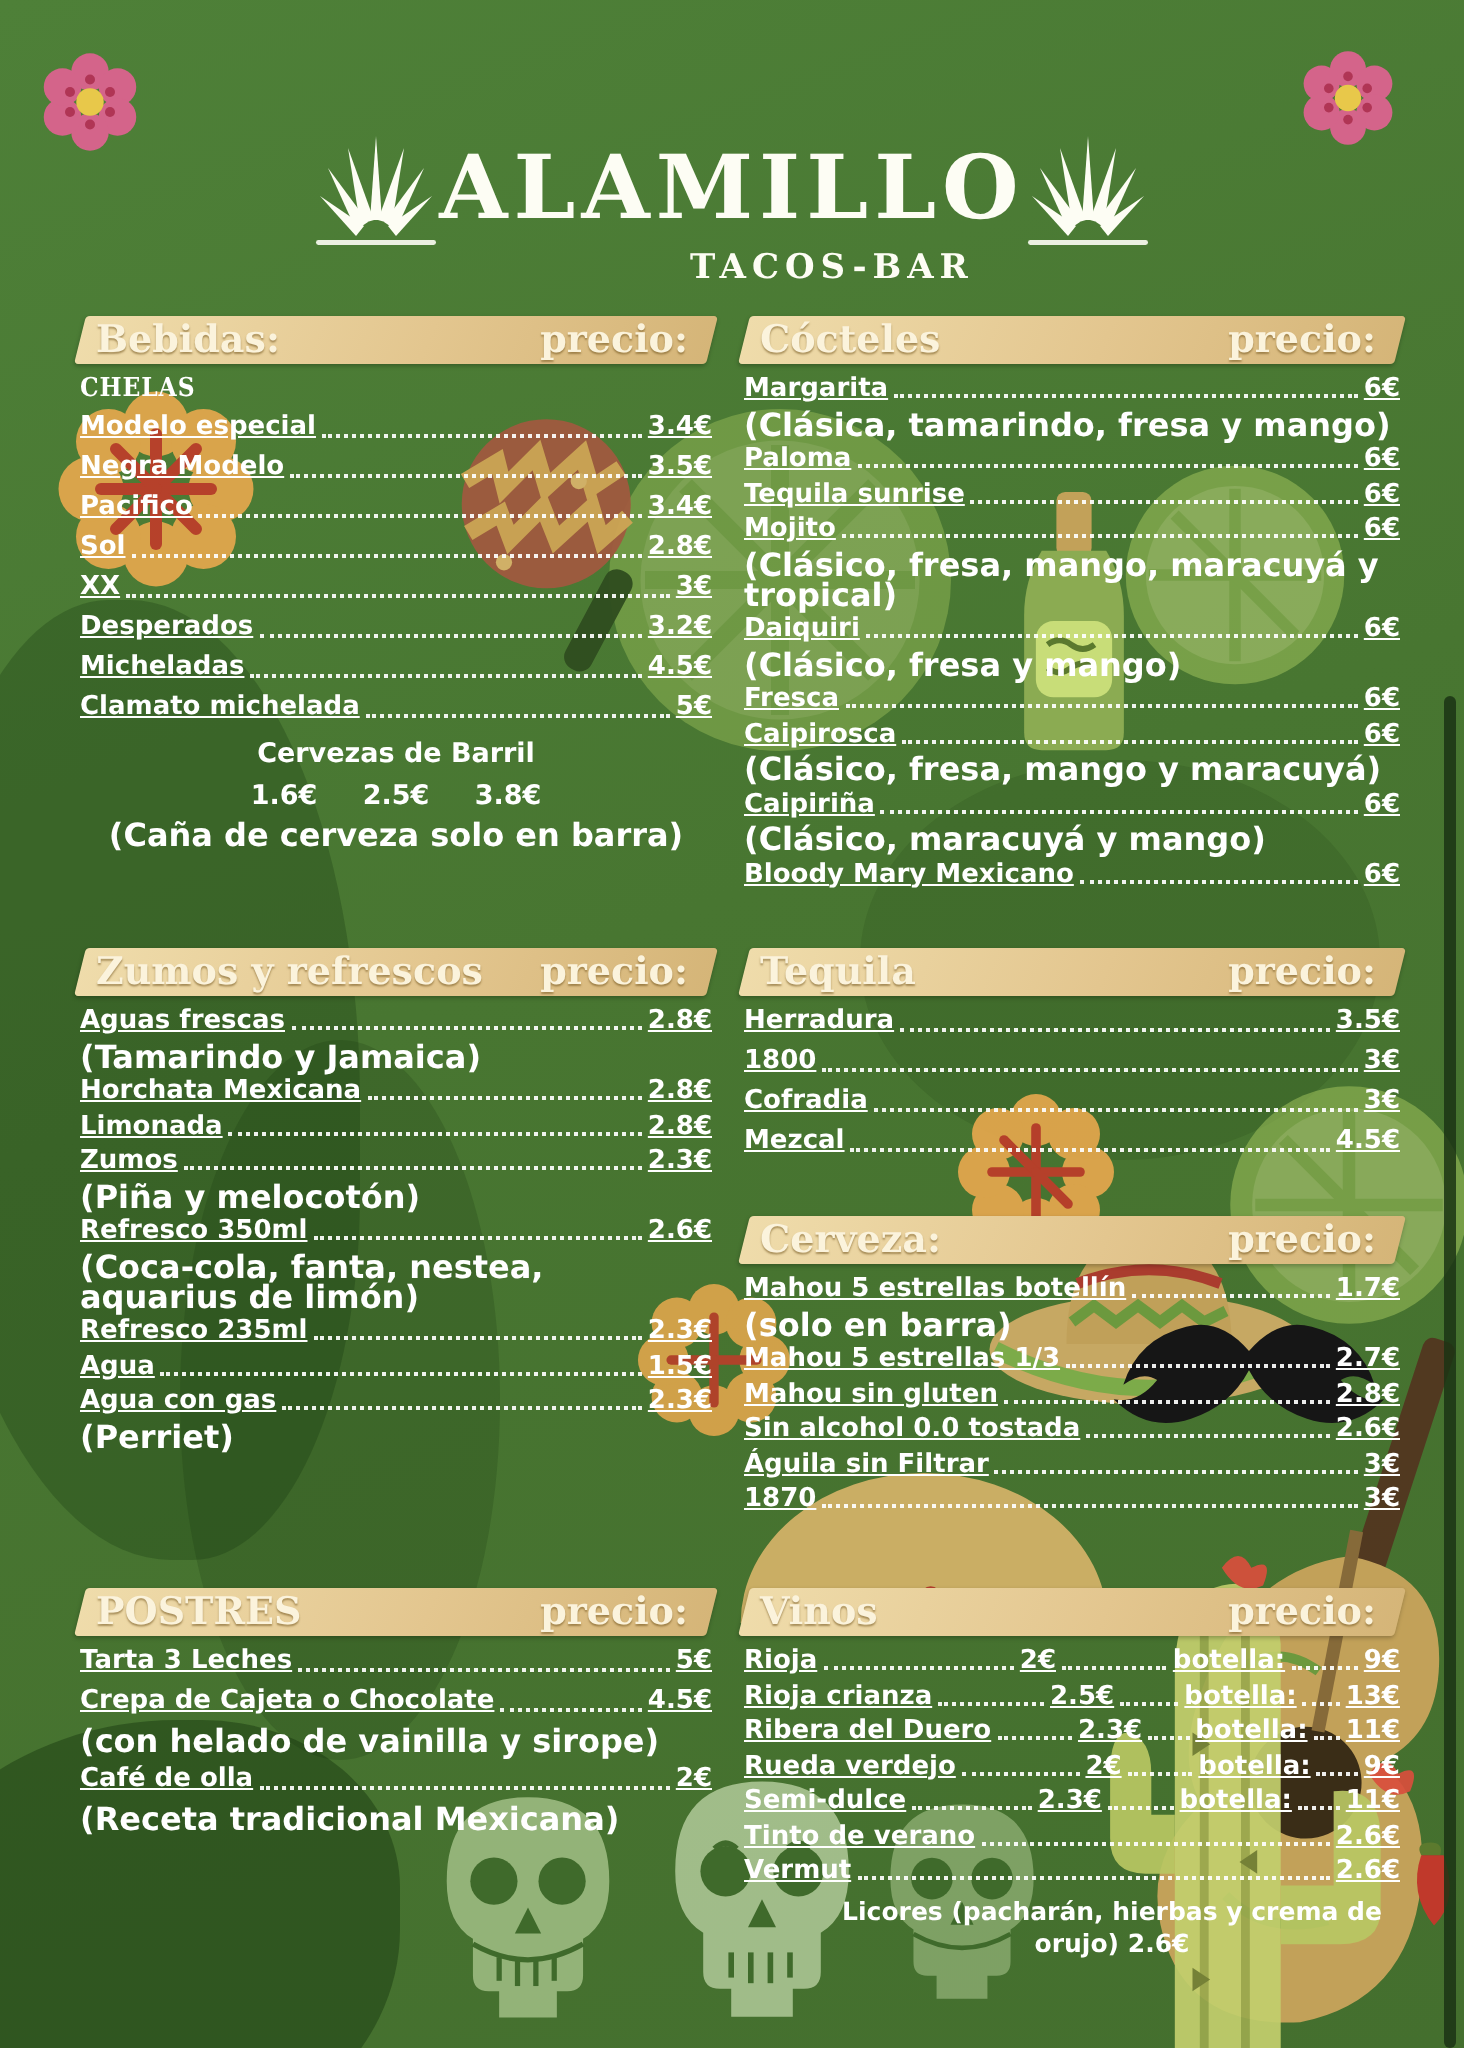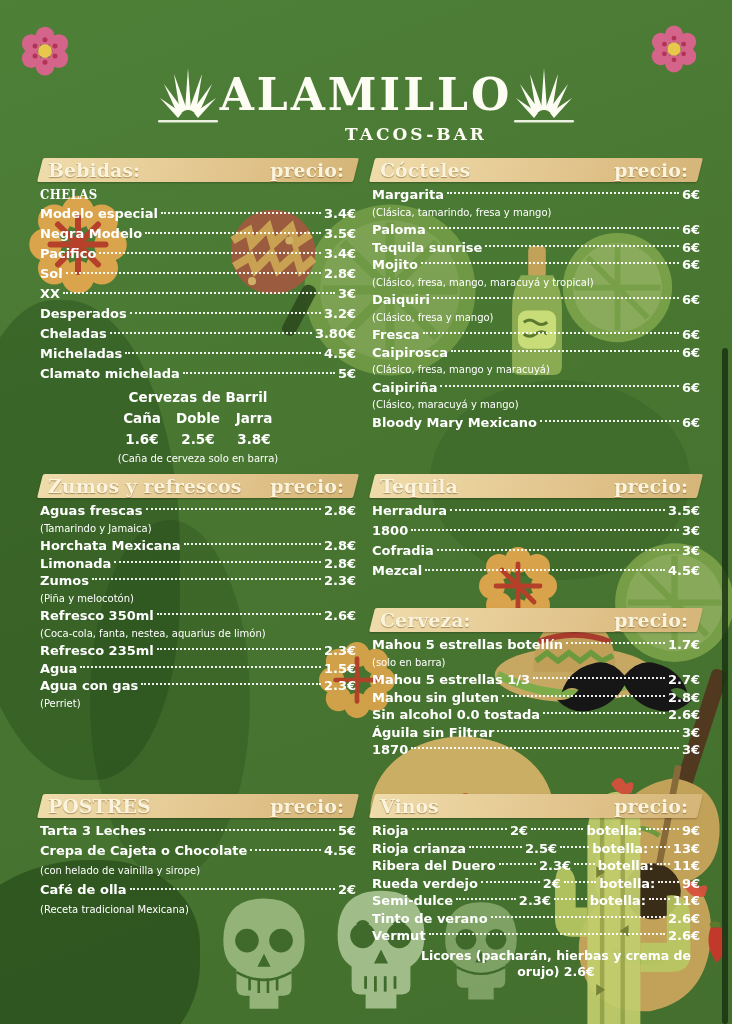--- a/index.html
+++ b/index.html
@@ -22,30 +22,30 @@
   .section{position:absolute;}
   .bar{position:relative;height:24px;margin-bottom:5px;}
   .bar-bg{position:absolute;inset:0;transform:skewX(-14deg);border-radius:2px;
     background:linear-gradient(100deg,#efdcab,#e3c68f 55%,#d5b578);
     box-shadow:0 1px 2px rgba(0,0,0,.25);}
   .bar-content{position:relative;display:flex;justify-content:space-between;
     padding:0 12px 0 8px;font-family:"DejaVu Serif",serif;font-weight:bold;
     font-size:19px;line-height:24px;color:#fbf3dc;
     text-shadow:0 1px 1px rgba(110,80,25,.55);}
   .rows{position:relative;}
-  .row{display:flex;align-items:center;color:#fff;font-weight:bold;
-    font-size:13px;line-height:16px;margin-top:4px;}
+  .row{display:flex;align-items:flex-end;color:#fff;font-weight:bold;
+    font-size:13px;line-height:16px;margin-top:4px;text-decoration:underline;}
   .section.dense .row,.section.dense .note{margin-top:2.5px;line-height:15px;}
   .name{white-space:nowrap;}
   .dots{flex:1;border-bottom:2px dotted rgba(255,255,255,.92);
     margin:0 3px 3px 3px;min-width:10px;}
   .dots.d2{flex:.55;}
   .dots.d3{flex:.35;}
   .price,.price2,.blabel{white-space:nowrap;}
-  .note{color:#fff;font-weight:normal;font-size:10px;line-height:15px;margin-top:4px;}
+  .note{color:#fff;font-weight:bold;font-size:16px;line-height:15px;margin-top:4px;}
   .subheader{color:#fff;font-family:"DejaVu Serif",serif;font-weight:bold;
     font-size:13px;letter-spacing:.5px;line-height:15px;transform-origin:left;
     transform:scaleX(.9);}
   .center{color:#fff;font-weight:bold;font-size:13.5px;line-height:18px;
     text-align:center;margin-top:6px;}
   .triple{display:flex;justify-content:center;color:#fff;font-weight:bold;
     font-size:13.5px;line-height:18px;margin-top:3px;}
   .triple span{width:56px;text-align:center;}
   .center-note{text-align:center;margin-top:3px;}
   .center-bold{color:#fff;font-weight:bold;font-size:12.5px;line-height:16px;
@@ -373,40 +373,30 @@
             <span class="name">XX</span>
             <span class="dots"></span>
             <span class="price">3€</span>
           </div>
           <div class="row">
             <span class="name">Desperados</span>
             <span class="dots"></span>
             <span class="price">3.2€</span>
           </div>
           <div class="row">
-            <span class="name">Cheladas</span>
-            <span class="dots"></span>
-            <span class="price">3.80€</span>
-          </div>
-          <div class="row">
             <span class="name">Micheladas</span>
             <span class="dots"></span>
             <span class="price">4.5€</span>
           </div>
           <div class="row">
             <span class="name">Clamato michelada</span>
             <span class="dots"></span>
             <span class="price">5€</span>
           </div>
           <div class="center">Cervezas de Barril</div>
-          <div class="triple">
-            <span>Caña</span>
-            <span>Doble</span>
-            <span>Jarra</span>
-          </div>
           <div class="triple">
             <span>1.6€</span>
             <span>2.5€</span>
             <span>3.8€</span>
           </div>
           <div class="note center-note">(Caña de cerveza solo en barra)</div>
         </div>
       </div>
       <div class="section dense" style="left: 40px; top: 474px; width: 316px;">
         <div class="bar">

